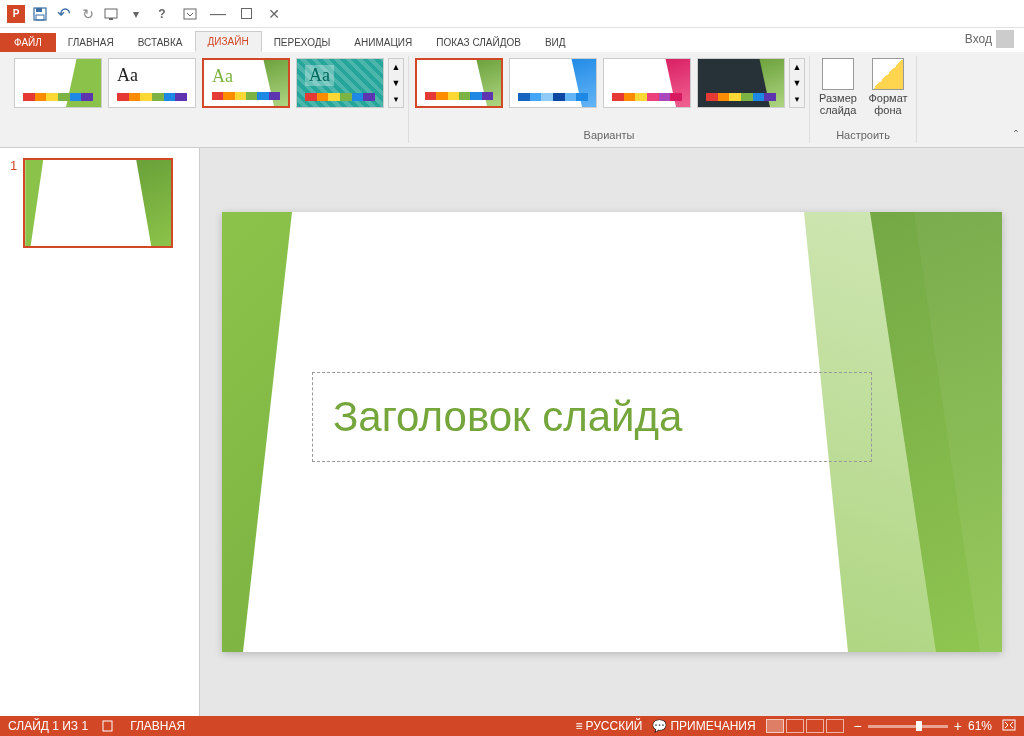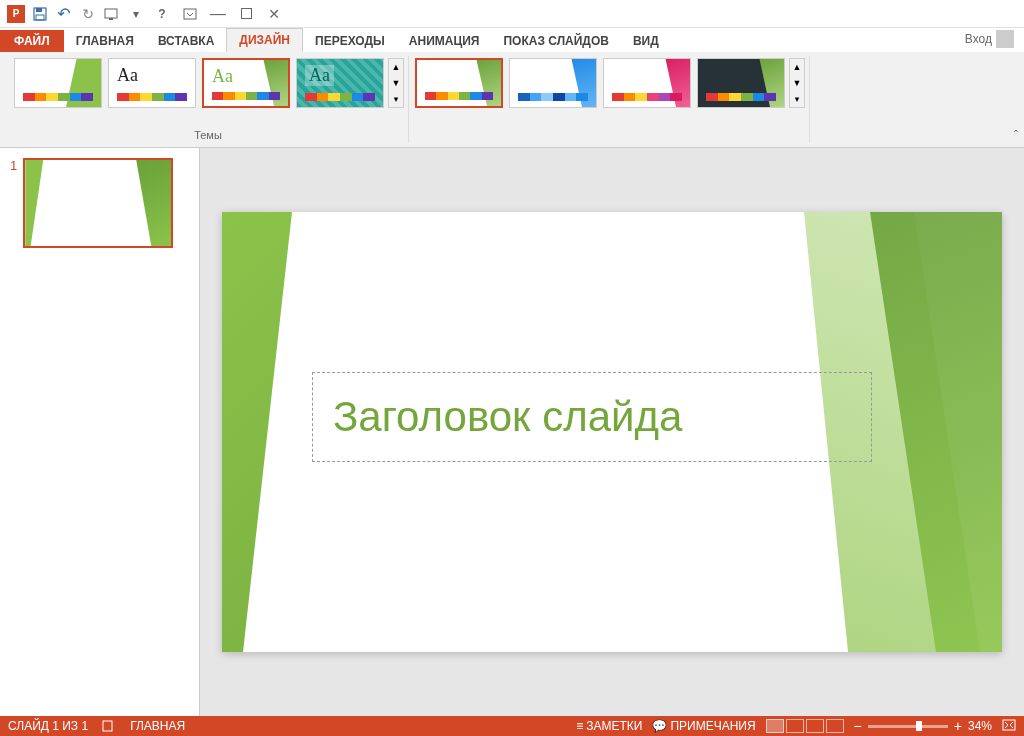--- a/index.html
+++ b/index.html
@@ -5,21 +5,21 @@
 *{margin:0;padding:0;box-sizing:border-box;font-family:"Segoe UI",Tahoma,sans-serif;font-size:12px;}
 body{background:#fff;width:1024px;height:736px;overflow:hidden;position:relative;}
 .titlebar{height:28px;background:#fff;display:flex;align-items:center;border-bottom:1px solid #e1e1e1;}
 .qat{display:flex;align-items:center;padding-left:4px;}
 .qat-btn{width:22px;height:22px;display:flex;align-items:center;justify-content:center;margin:0 1px;cursor:pointer;}
 .app-icon{width:18px;height:18px;background:#d24726;color:#fff;display:flex;align-items:center;justify-content:center;font-size:10px;font-weight:bold;}
 .title-text{flex:1;text-align:center;color:#666;font-size:12px;}
 .win-controls{display:flex;align-items:center;padding-right:6px;}
 .win-btn{width:24px;height:20px;display:flex;align-items:center;justify-content:center;cursor:pointer;color:#666;margin:0 2px;}
 .tabs{height:24px;background:#fff;display:flex;align-items:flex-end;}
-.tab{padding:4px 12px;color:#444;cursor:pointer;font-size:12px;text-transform:uppercase;font-weight:bold;}
+.tab{padding:4px 12px;color:#444;cursor:pointer;font-size:10px;text-transform:uppercase;}
 .tab.file{background:#d24726;color:#fff;padding:4px 14px;}
 .tab.active{color:#d24726;border:1px solid #ccc;border-bottom:1px solid #f1f1f1;background:#f1f1f1;}
 .login{margin-left:auto;padding:4px 10px;color:#666;display:flex;align-items:center;gap:4px;}
 .avatar{width:18px;height:18px;background:#ccc;}
 .ribbon{height:96px;background:#f1f1f1;border-bottom:1px solid #ccc;display:flex;padding:4px 8px;position:relative;}
 .ribbon-group{display:flex;flex-direction:column;padding:0 4px;border-right:1px solid #ddd;}
 .ribbon-group:last-of-type{border-right:none;}
 .group-content{flex:1;display:flex;align-items:flex-start;gap:2px;}
 .group-label{text-align:center;color:#666;font-size:11px;padding:2px 0;}
 .theme-thumb{width:88px;height:50px;border:1px solid #ccc;background:#fff;margin:2px;cursor:pointer;position:relative;overflow:hidden;}
@@ -172,21 +172,20 @@
             <span style="background:#1e88e5"></span>
             <span style="background:#5e35b1"></span>
           </div>
       </div>
       <div class="themes-more">
         <span style="font-size:9px;">▲</span>
           <span style="font-size:9px;">▼</span>
           <span style="font-size:9px;">▾</span>
       </div>
     </div>
-    <div class="group-label">Темы</div>
   </div>
 
   <div class="ribbon-group">
     <div class="group-content">
       <div class="variant-thumb selected">
         <div class="vdeco" style="background:linear-gradient(160deg,#689f38,#aed581);clip-path:polygon(30% 0,100% 0,100% 100%,60% 100%);"></div>
         <div class="cbar">
             <span style="background:#e53935"></span>
             <span style="background:#fb8c00"></span>
             <span style="background:#fdd835"></span>
@@ -227,22 +226,36 @@
             <span style="background:#1e88e5"></span>
             <span style="background:#5e35b1"></span>
           </div>
       </div>
       <div class="themes-more">
         <span style="font-size:9px;">▲</span>
           <span style="font-size:9px;">▼</span>
           <span style="font-size:9px;">▾</span>
       </div>
     </div>
-  </div>
-
+    <div class="group-label">Варианты</div>
+  </div>
+
+  <div class="ribbon-group">
+    <div class="group-content">
+      <div class="cfg-btn">
+        <div class="cfg-ico"></div>
+        <div class="cfg-lbl">Размер слайда</div>
+      </div>
+      <div class="cfg-btn">
+        <div class="cfg-ico" style="background:linear-gradient(135deg,#fff 50%,#ffd54f 50%);"></div>
+        <div class="cfg-lbl">Формат фона</div>
+      </div>
+    </div>
+    <div class="group-label">Настроить</div>
+  </div>
 
   <div class="ribbon-collapse">ˆ</div>
 </div>
 
 <div class="workarea">
   <div class="slide-panel">
     <div class="slide-item">
       <div class="slide-num">1</div>
       <div class="slide-mini">
         <div class="mini-deco-l"></div>
@@ -268,34 +281,34 @@
   <div class="sb-left">
     <span>СЛАЙД 1 ИЗ 1</span>
     <span class="sb-btn">
         <svg width="14" height="12">
           <rect x="1" y="1" width="9" height="10" fill="none" stroke="#fff" stroke-width="1"></rect>
         </svg>
       </span>
     <span>ГЛАВНАЯ</span>
   </div>
   <div class="sb-right">
-    <span class="sb-btn">≡ <span>ЗАМЕТКИ</span></span>
+    <span class="sb-btn">≡ <span>РУССКИЙ</span></span>
     <span class="sb-btn">💬 <span>ПРИМЕЧАНИЯ</span></span>
     <div class="view-btns">
       <div class="view-btn active"></div>
       <div class="view-btn"></div>
       <div class="view-btn"></div>
       <div class="view-btn"></div>
     </div>
     <div class="zoom">
       <span style="cursor:pointer;font-size:14px;">−</span>
       <div class="zoom-track">
           <div class="zoom-handle"></div>
         </div>
       <span style="cursor:pointer;font-size:14px;">+</span>
-      <span>34%</span>
+      <span>61%</span>
     </div>
     <span style="cursor:pointer;"><svg width="14" height="12">
           <rect x="1" y="1" width="12" height="10" fill="none" stroke="#fff"></rect>
           <path d="M3 3 L6 6 M11 3 L8 6 M3 9 L6 6 M11 9 L8 6" stroke="#fff"></path>
         </svg></span>
   </div>
 </div>
 
 </body></html>

